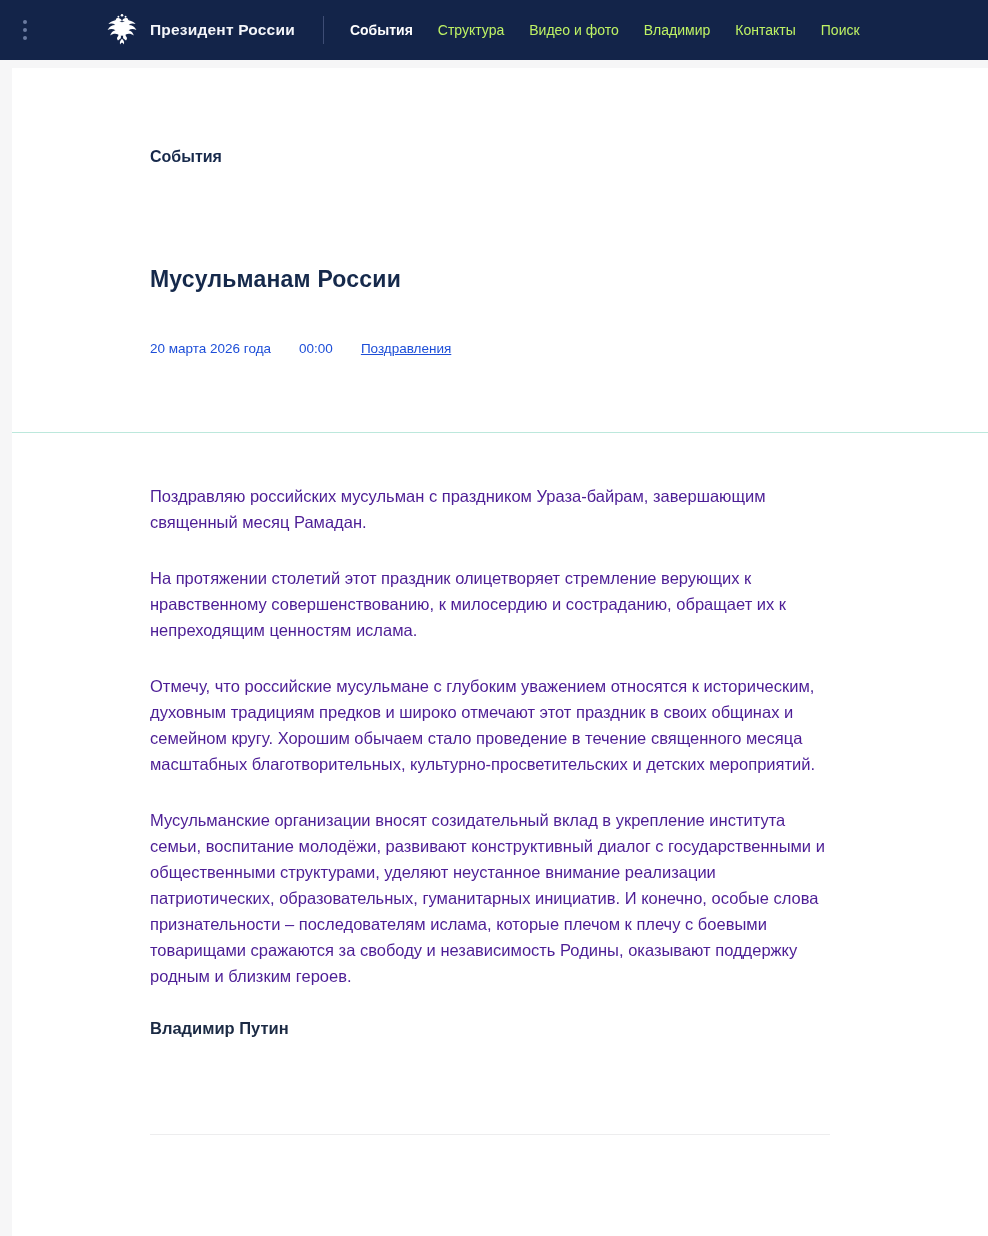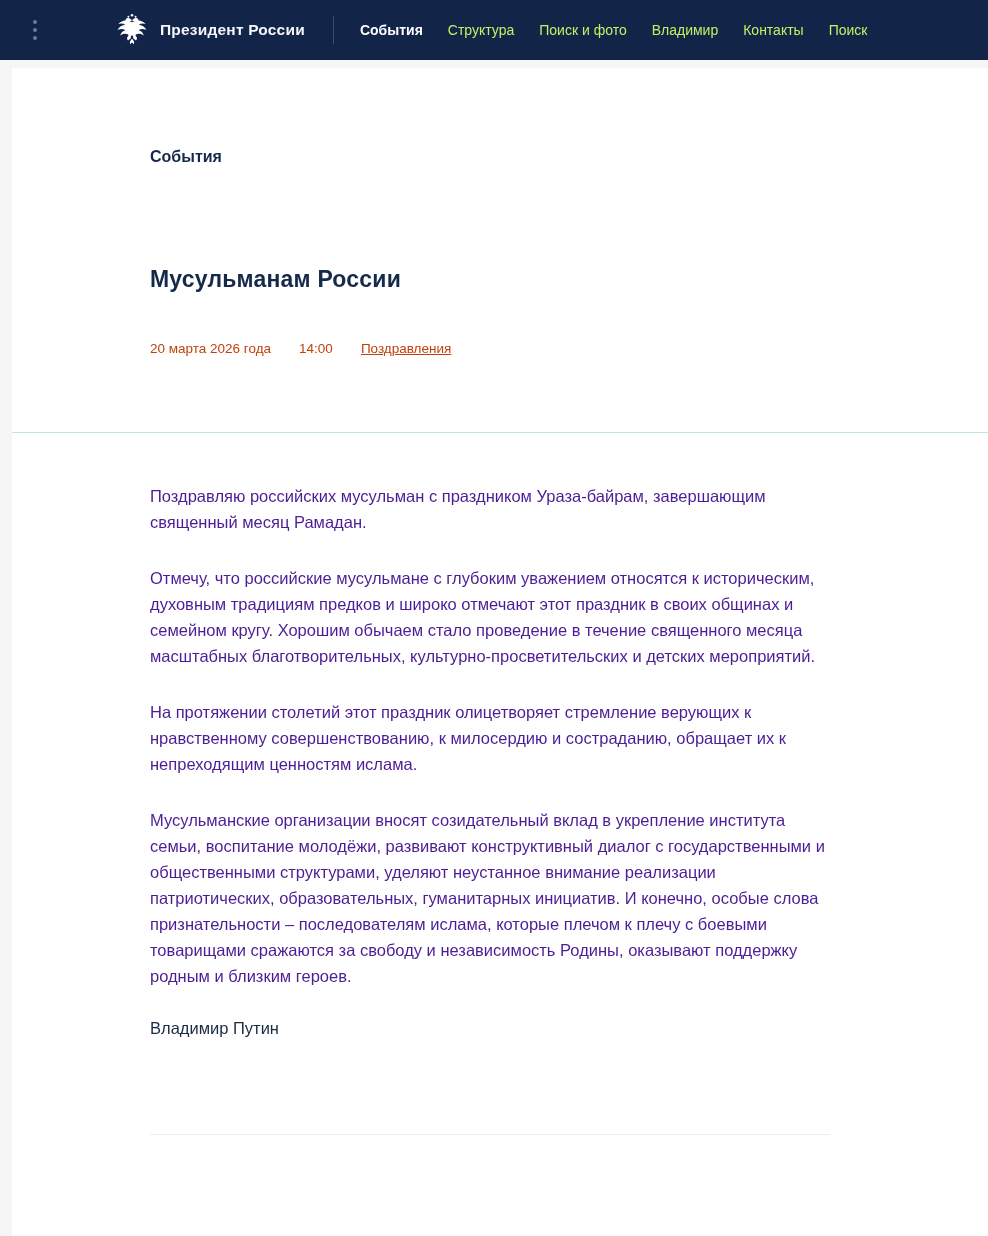--- a/index.html
+++ b/index.html
@@ -12,21 +12,21 @@
     min-height: 1236px;
     overflow: hidden;
   }
 
   
   .top-bar {
     height: 60px;
     background: #132449;
     display: flex;
     align-items: center;
-    padding-left: 28px;
+    padding-left: 18px;
   }
   .kebab {
     width: 14px;
     display: flex;
     flex-direction: column;
     align-items: center;
     gap: 4px;
     cursor: pointer;
     margin-right: 74px;
   }
@@ -95,21 +95,21 @@
     font-size: 23px;
     font-weight: 700;
     letter-spacing: 0.2px;
   }
 
   .meta-row {
     margin-top: 48px;
     display: flex;
     align-items: baseline;
     gap: 28px;
-    color: #c2410c;
+    color: #1d4ed8;
     font-size: 13.5px;
   }
   .meta-category { cursor: pointer; text-decoration: underline; }
 
   .teal-divider {
     margin-top: 76px;
     height: 1px;
     width: 100%;
     background: #bce8dc;
     border: none;
@@ -119,21 +119,21 @@
   .article-body p {
     width: 690px;
     color: #4c1d95;
     font-size: 16.5px;
     line-height: 26px;
     margin-bottom: 30px;
   }
   .signature {
     color: #1b2a44;
     font-size: 16.5px;
-    font-weight: 400;
+    font-weight: 700;
     margin-top: 20px;
   }
   .bottom-divider {
     margin-top: 96px;
     width: 680px;
     height: 1px;
     background: #ededee;
     border: none;
   }
 </style>
@@ -163,47 +163,47 @@
       </svg>
     </span>
     <span class="brand-name">Президент России</span>
   </div>
 
   <span class="nav-divider"></span>
 
   <nav class="main-nav">
     <a class="nav-item active">События</a>
     <a class="nav-item">Структура</a>
-    <a class="nav-item">Поиск и фото</a>
+    <a class="nav-item">Видео и фото</a>
     <a class="nav-item">Владимир</a>
     <a class="nav-item">Контакты</a>
     <a class="nav-item">Поиск</a>
   </nav>
 </header>
 
 <main class="card">
 
   <div class="content-pad">
     <div class="breadcrumb-row">
       <span class="breadcrumb">События</span>
     </div>
 
     <h1 class="article-title">Мусульманам России</h1>
 
     <div class="meta-row">
       <span class="meta-date">20 марта 2026 года</span>
-      <span class="meta-time">14:00</span>
+      <span class="meta-time">00:00</span>
       <span class="meta-category">Поздравления</span>
     </div>
   </div>
 
   <hr class="teal-divider">
 
   <div class="content-pad article-body">
     <p>Поздравляю российских мусульман с праздником Ураза-байрам, завершающим священный месяц Рамадан.</p>
+    <p>На протяжении столетий этот праздник олицетворяет стремление верующих к нравственному совершенствованию, к милосердию и состраданию, обращает их к непреходящим ценностям ислама.</p>
     <p>Отмечу, что российские мусульмане с глубоким уважением относятся к историческим, духовным традициям предков и широко отмечают этот праздник в своих общинах и семейном кругу. Хорошим обычаем стало проведение в течение священного месяца масштабных благотворительных, культурно-просветительских и детских мероприятий.</p>
-    <p>На протяжении столетий этот праздник олицетворяет стремление верующих к нравственному совершенствованию, к милосердию и состраданию, обращает их к непреходящим ценностям ислама.</p>
     <p>Мусульманские организации вносят созидательный вклад в укрепление института семьи, воспитание молодёжи, развивают конструктивный диалог с государственными и общественными структурами, уделяют неустанное внимание реализации патриотических, образовательных, гуманитарных инициатив. И конечно, особые слова признательности – последователям ислама, которые плечом к плечу с боевыми товарищами сражаются за свободу и независимость Родины, оказывают поддержку родным и близким героев.</p>
     <div class="signature">Владимир Путин</div>
     <hr class="bottom-divider">
   </div>
 
 </main>
 
 </body></html>

